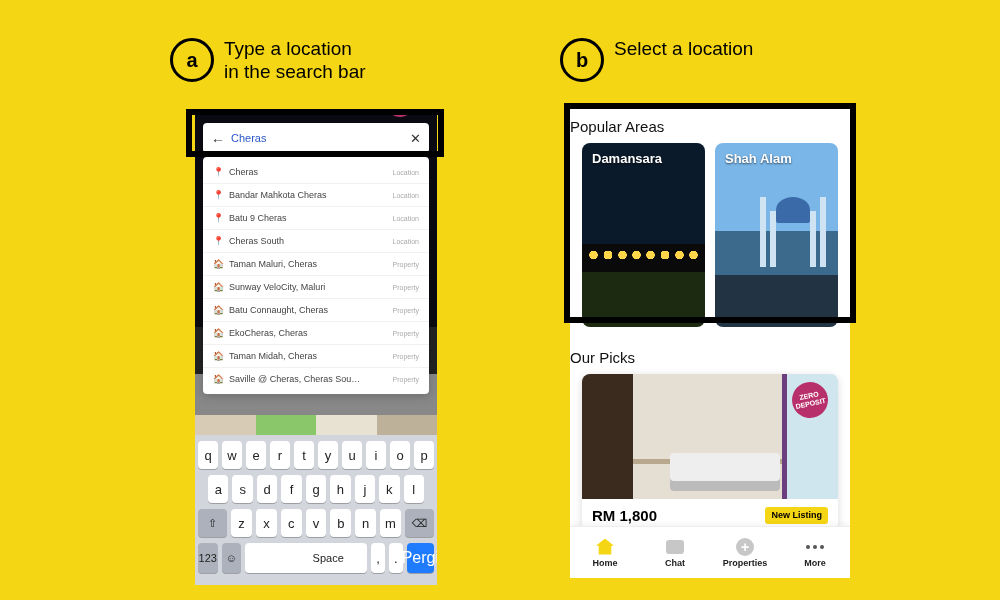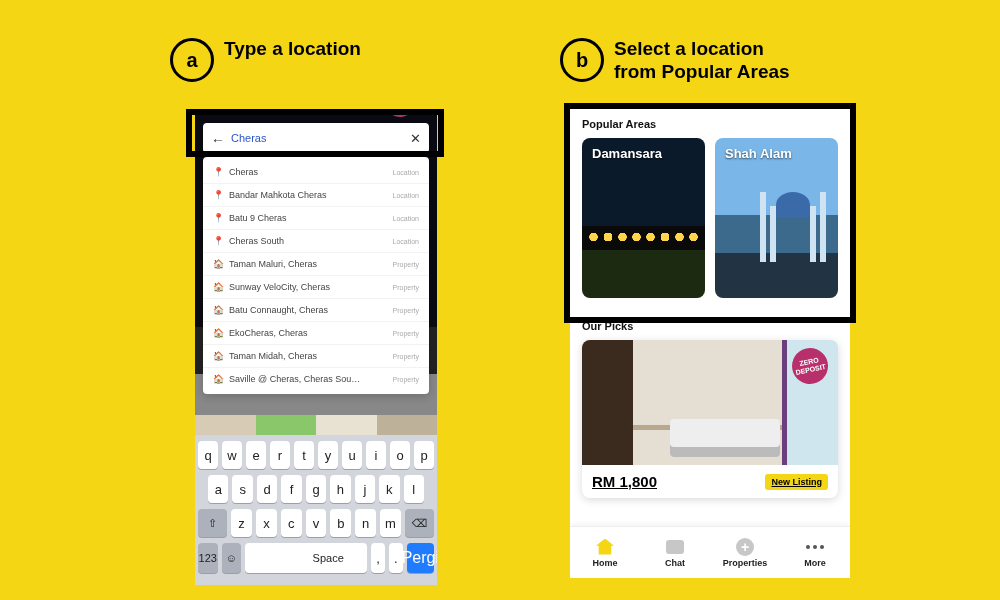--- a/index.html
+++ b/index.html
@@ -13,21 +13,21 @@
   }
   .step { position: absolute; }
   .step-a { left: 170px; top: 38px; }
   .step-b { left: 560px; top: 38px; }
   .step-head { display: flex; align-items: flex-start; gap: 10px; }
   .bubble {
     width: 44px; height: 44px; border-radius: 50%;
     border: 3px solid #000; display: flex; align-items: center; justify-content: center;
     font-weight: 700; font-size: 20px;
   }
-  .step-title { font-weight: 700; font-size: 19px; line-height: 1.2; }
+  .step-title { font-weight: 400; font-size: 19px; line-height: 1.2; }
 
   
   .phone {
     position: absolute;
     background: #fff;
     overflow: hidden;
   }
   .phone-a { left: 195px; top: 115px; width: 242px; height: 470px; }
   .phone-a-bg {
     position: absolute; inset: 0;
@@ -92,24 +92,24 @@
   }
   .key.fn { background: #acb1bb; color:#222; font-size: 11px; }
   .key.wide { flex: 1.4; }
   .key.space { flex: 4; font-size: 11px; padding-left: 44px; }
   .key.go { background: #1f7cff; color: #fff; font-size: 16px; flex: 1.4; }
   .krow.r4 .key { height: 30px; text-align: right; }
 
   
   .phone-b { left: 570px; top: 108px; width: 280px; height: 470px; background:#fff; }
   .hl-b { left: 564px; top: 103px; width: 292px; height: 220px; }
-  .section-title { font-weight: 700; font-size: 11px; padding: 10px 12px 8px; color:#111; }
+  .section-title { font-weight: 400; font-size: 15px; padding: 10px 0 8px; color:#111; }
   .cards-row { display: flex; gap: 10px; padding: 0 12px 12px; }
   .area-card {
-    position: relative; flex:1; height: 160px; border-radius: 8px; overflow: hidden;
+    position: relative; flex:1; height: 184px; border-radius: 8px; overflow: hidden;
     color: #fff; font-weight: 700; font-size: 13px;
   }
   .area-card .label { position: absolute; left: 10px; top: 8px; text-shadow: 0 1px 2px rgba(0,0,0,0.6); z-index:2; }
   .area-card.dam { background: linear-gradient(#0b1a2a 0 55%, #0a0a0a 55% 70%, #1c2a12 70% 100%); }
   .dam-lights { position:absolute; left:0; right:0; top:56%; height:18px; display:flex; gap:3px; padding:0 6px; }
   .dam-lights span { flex:1; background:radial-gradient(circle,#ffd54a 0 40%,transparent 41%); }
   .area-card.shah { background: linear-gradient(#7ab6e8 0 48%, #3c6a8d 48% 72%, #234 72% 100%); }
   .mosque { position:absolute; right:10px; top:34px; width:70px; height:90px; }
   .mosque .dome { position:absolute; left:18px; top:20px; width:34px; height:26px; background:#3a6aa8; border-radius:50% 50% 10% 10%; }
   .mosque .minaret { position:absolute; width:6px; background:#cfe3f3; bottom:0; }
@@ -131,21 +131,21 @@
   .bed {
     position:absolute; right:58px; bottom:8px; width:110px; height:38px;
     background:#eee; border-radius:4px; box-shadow: inset 0 -10px 0 #bbb;
   }
   .zero2 {
     position:absolute; right:10px; top:8px; width:36px; height:36px; border-radius:50%;
     background:#b8306b; color:#fff; font-size:7px; font-weight:700;
     display:flex; align-items:center; justify-content:center; text-align:center;
     transform: rotate(-12deg); line-height:1.1;
   }
-  .pick-meta { display:flex; align-items:center; justify-content:space-between; padding:8px 10px;text-decoration:underline; }
+  .pick-meta { display:flex; justify-content:space-between; padding:8px 10px; }
   .price { font-weight:800; font-size:15px; }
   .new-tag { background:#f5d614; font-size:9px; font-weight:700; padding:3px 6px; border-radius:3px; }
 
   .bottom-nav {
     position:absolute; left:0; right:0; bottom:0; height:52px; background:#fff;
     border-top:1px solid #eee; display:flex; box-shadow: 0 -2px 6px rgba(0,0,0,0.05);
   }
   .nav-item { flex:1; display:flex; flex-direction:column; align-items:center; justify-content:center; gap:2px; font-size:9px; font-weight:700; color:#222; }
   .nav-ico { width:20px; height:18px; display:flex; align-items:center; justify-content:center; }
   .ico-home { width:18px; height:16px; background:#f5d614; clip-path: polygon(50% 0,100% 45%,85% 45%,85% 100%,15% 100%,15% 45%,0 45%); }
@@ -156,30 +156,30 @@
   .ico-more span{ width:4px;height:4px;background:#555;border-radius:50%; }
 </style>
 </head>
 <body>
 
 <div class="step step-a">
   <div class="step-head">
     <div class="bubble">a</div>
     <div class="step-title">
       <div>Type a location</div>
+      <div>in the search bar</div>
     </div>
   </div>
 </div>
 
 <div class="step step-b">
   <div class="step-head">
     <div class="bubble">b</div>
     <div class="step-title">
       <div>Select a location</div>
-      <div>from Popular Areas</div>
     </div>
   </div>
 </div>
 
 <div class="highlight-box hl-a"></div>
 <div class="highlight-box hl-b"></div>
 
 <div class="phone phone-a">
   <div class="phone-a-bg"></div>
 
@@ -221,21 +221,21 @@
       <div class="dd-row">
         <div class="dd-left">
           <span class="dd-icon">🏠</span>
           <span class="dd-name">Taman Maluri, Cheras</span>
         </div>
         <span class="dd-tag">Property</span>
       </div>
       <div class="dd-row">
         <div class="dd-left">
           <span class="dd-icon">🏠</span>
-          <span class="dd-name">Sunway VeloCity, Cheras</span>
+          <span class="dd-name">Sunway VeloCity, Maluri</span>
         </div>
         <span class="dd-tag">Property</span>
       </div>
       <div class="dd-row">
         <div class="dd-left">
           <span class="dd-icon">🏠</span>
           <span class="dd-name">Batu Connaught, Cheras</span>
         </div>
         <span class="dd-tag">Property</span>
       </div>

